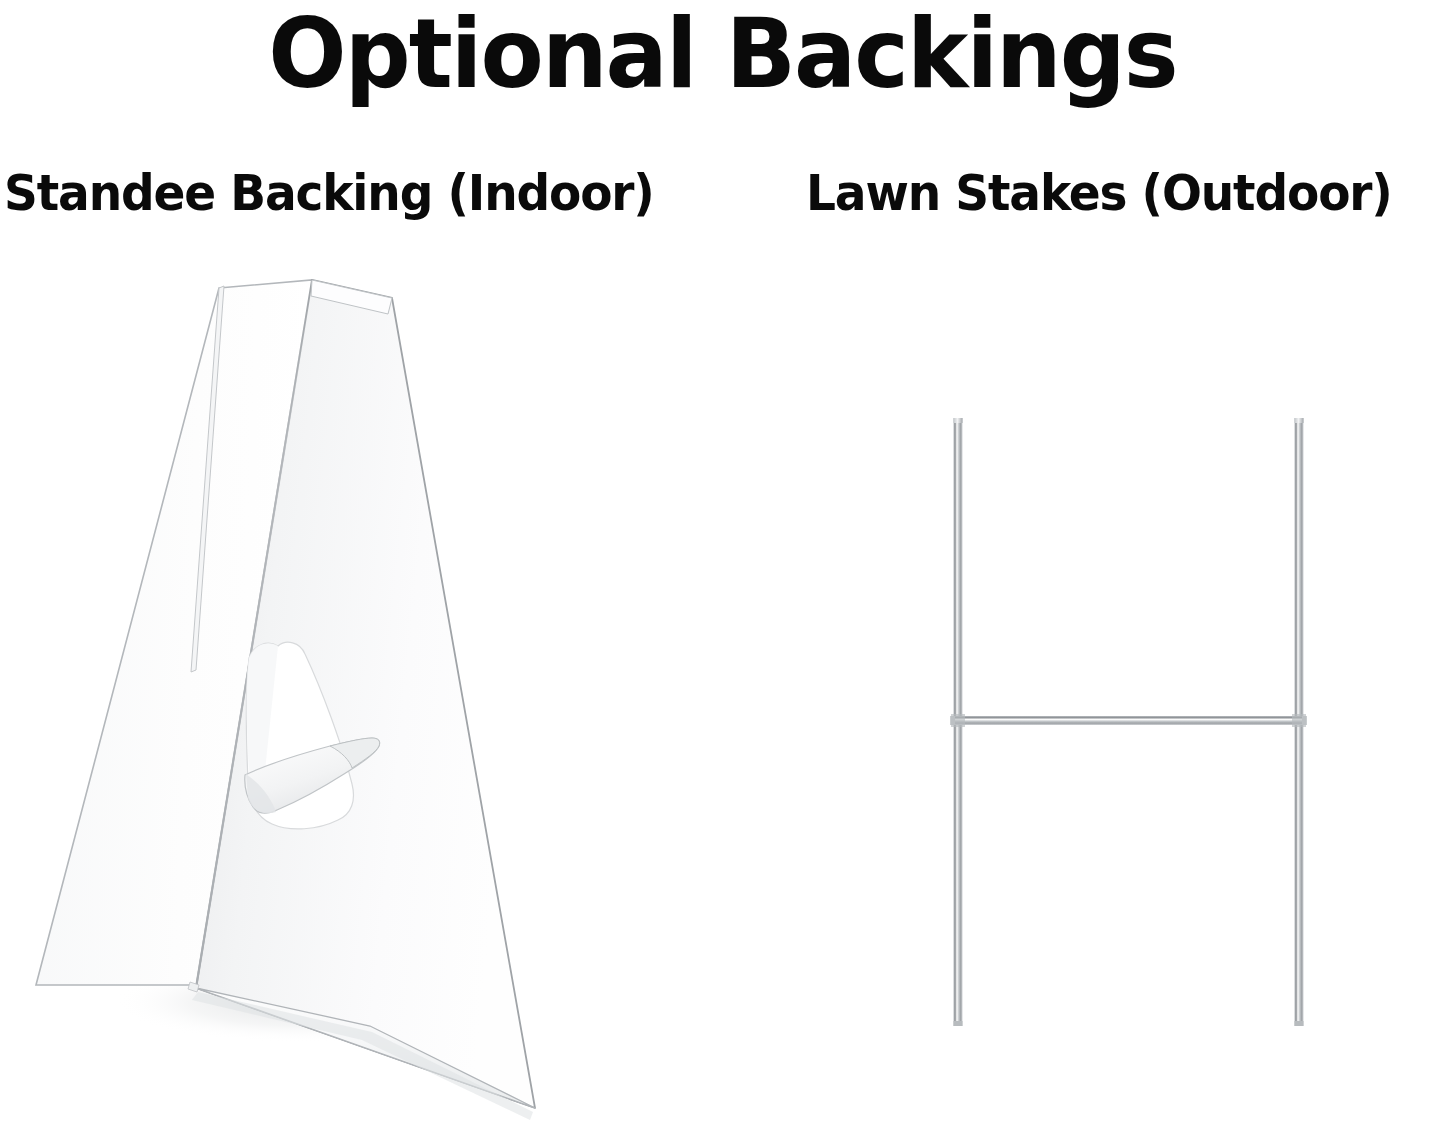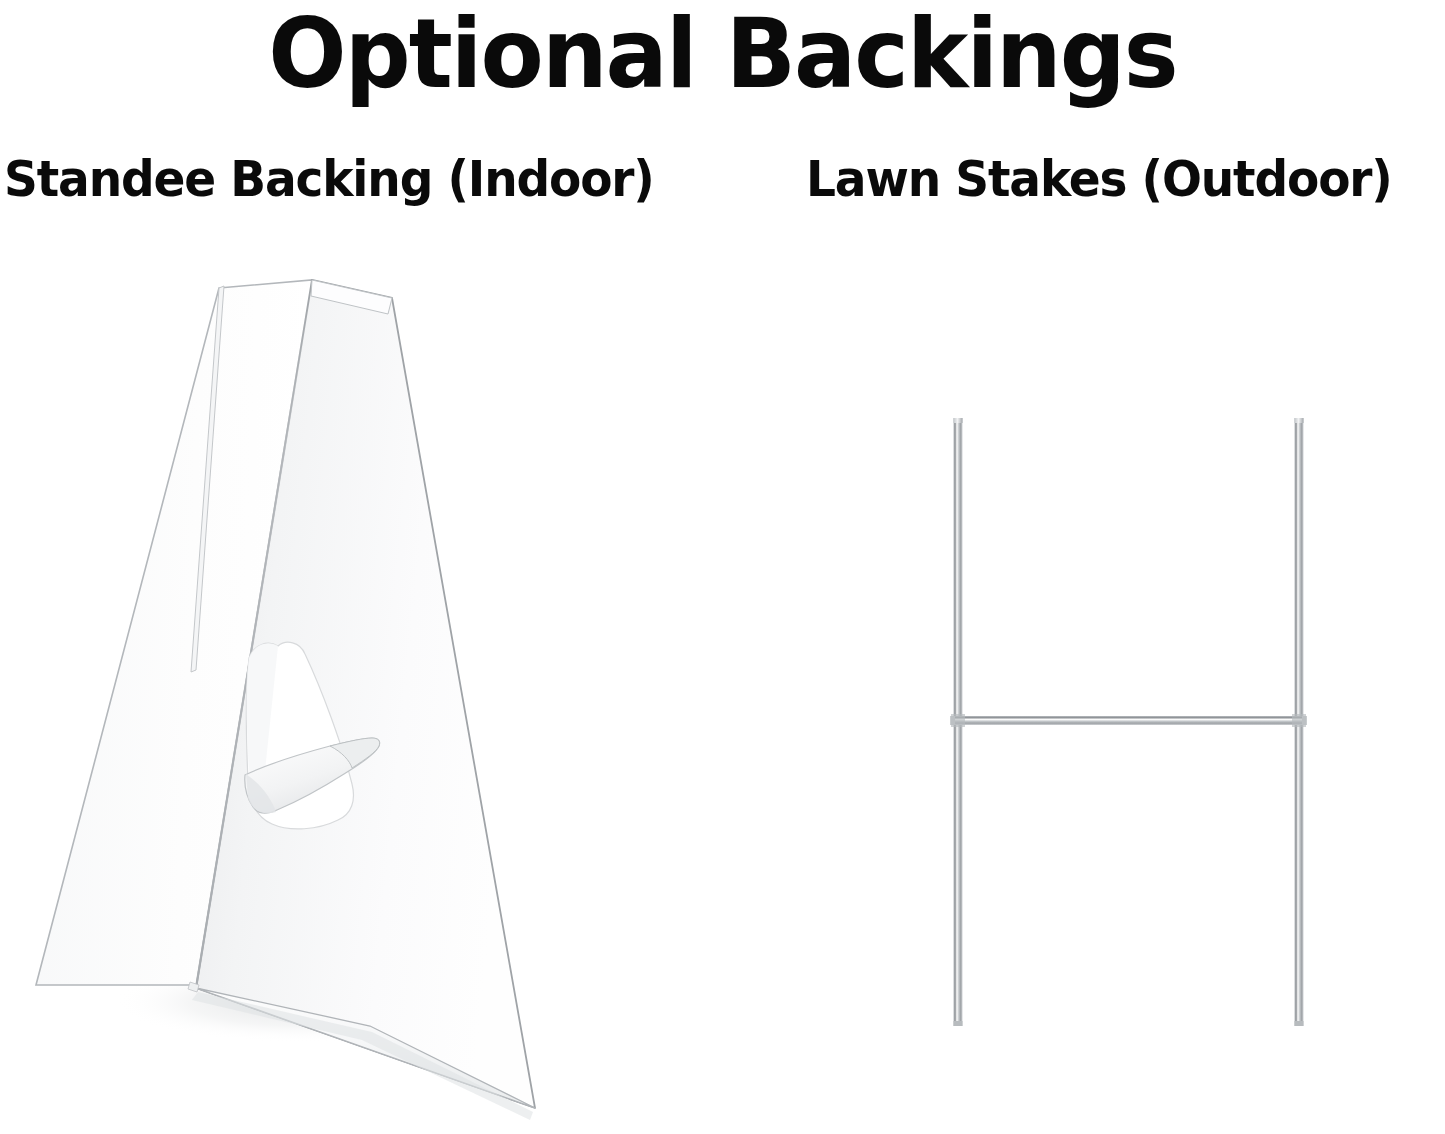--- a/index.html
+++ b/index.html
@@ -31,21 +31,21 @@
     letter-spacing: -2px;
     color: #0a0a0a;
     white-space: nowrap;
     transform: scaleX(0.96);
     transform-origin: 50% 50%;
   }
 
   .subhead-row {
     position: absolute;
     left: 0;
-    top: 146px;
+    top: 160px;
     width: 1445px;
     height: 72px;
   }
   .subhead {
     position: absolute;
     top: 0;
     font-family: "DejaVu Sans", sans-serif;
     font-weight: bold;
     font-size: 50px;
     line-height: 66px;

